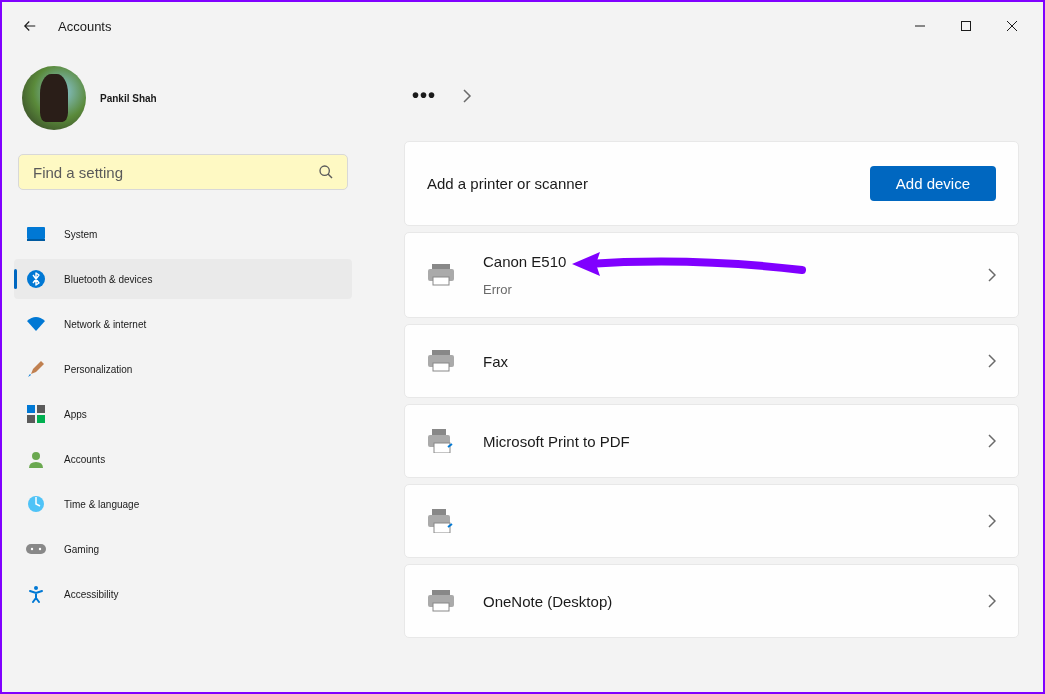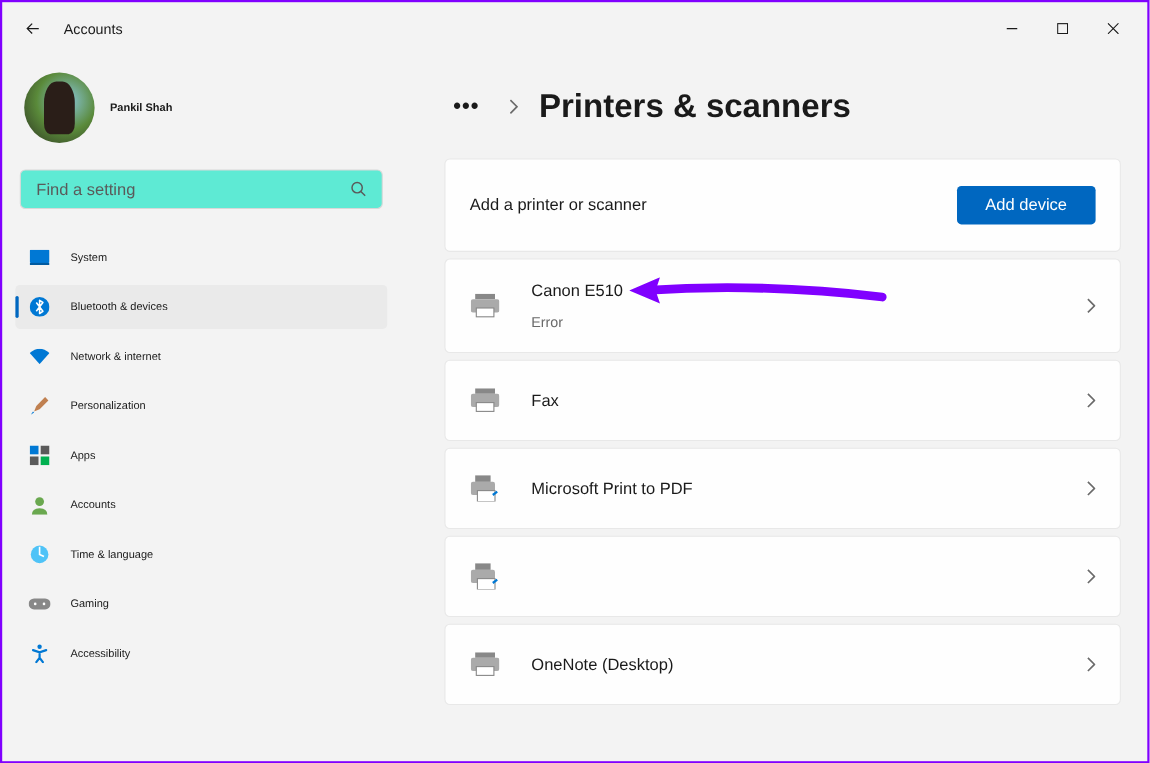--- a/index.html
+++ b/index.html
@@ -13,21 +13,21 @@
 
 .container { display: flex; height: calc(100% - 48px); }
 
 .sidebar { width: 362px; padding: 0 12px; }
 .profile { display: flex; align-items: center; padding: 16px 8px 24px 8px; gap: 14px; }
 .avatar { width: 64px; height: 64px; border-radius: 50%; background: radial-gradient(circle at 60% 40%, #8cc8e0 0%, #5a8a3a 50%, #2a3020 100%); position: relative; overflow: hidden; flex-shrink: 0; }
 .avatar::after { content: ""; position: absolute; top: 12%; left: 28%; width: 44%; height: 76%; background: #2a1e18; border-radius: 40% 40% 20% 20%; }
 .username { font-size: 10px; font-weight: 600; color: #1a1a1a; }
 
 .search { position: relative; margin: 0 4px 24px 4px; }
-.search input { width: 100%; height: 36px; border: 1px solid #d8d8d8; border-radius: 5px; background: #5eead4; padding: 0 42px 0 14px; font-size: 15px; color: #1a1a1a; outline: none; }
+.search input { width: 100%; height: 36px; border: 1px solid #d8d8d8; border-radius: 5px; background: #fef9c3; padding: 0 42px 0 14px; font-size: 15px; color: #1a1a1a; outline: none; }
 .search input::placeholder { color: #5a5a5a; }
 .search-icon { position: absolute; right: 14px; top: 50%; transform: translateY(-50%); color: #5a5a5a; }
 
 .nav { list-style: none; }
 .nav-item { display: flex; align-items: center; height: 40px; padding: 0 12px; margin: 5px 0; border-radius: 4px; cursor: pointer; gap: 18px; position: relative; font-size: 10px; color: #1a1a1a; }
 .nav-item.active { background: #eaeaea; }
 .nav-item.active::before { content: ""; position: absolute; left: 0; top: 10px; bottom: 10px; width: 3px; background: #0067c0; border-radius: 2px; }
 .nav-icon { width: 20px; height: 20px; display: flex; align-items: center; justify-content: center; flex-shrink: 0; }
 
 .main { flex: 1; padding: 0 24px 0 40px; overflow: hidden; }
@@ -184,21 +184,20 @@
   </aside>
 
   <main class="main">
     <div class="breadcrumb">
       <span class="crumb-dots">•••</span>
       <span class="crumb-chev">
           <svg width="10" height="16" viewBox="0 0 10 16" fill="none" stroke="currentColor" stroke-width="1.5">
             <path d="M2 2l6 6-6 6"></path>
           </svg>
         </span>
-      <h1 class="page-title">Printers &amp; scanners</h1>
     </div>
 
     <div class="card">
       <div class="card-row add-row">
         <span class="add-label">Add a printer or scanner</span>
         <button class="add-btn">Add device</button>
       </div>
     </div>
 
     <div class="card">

